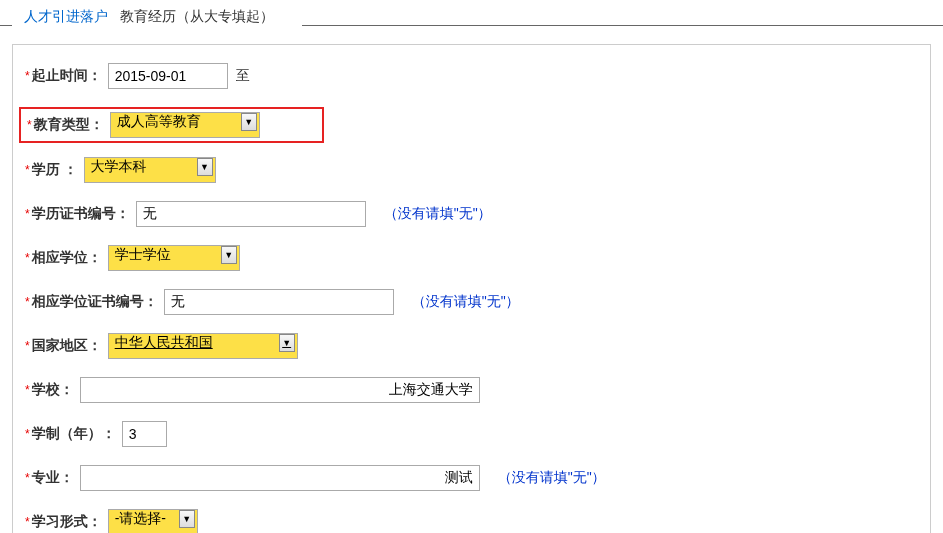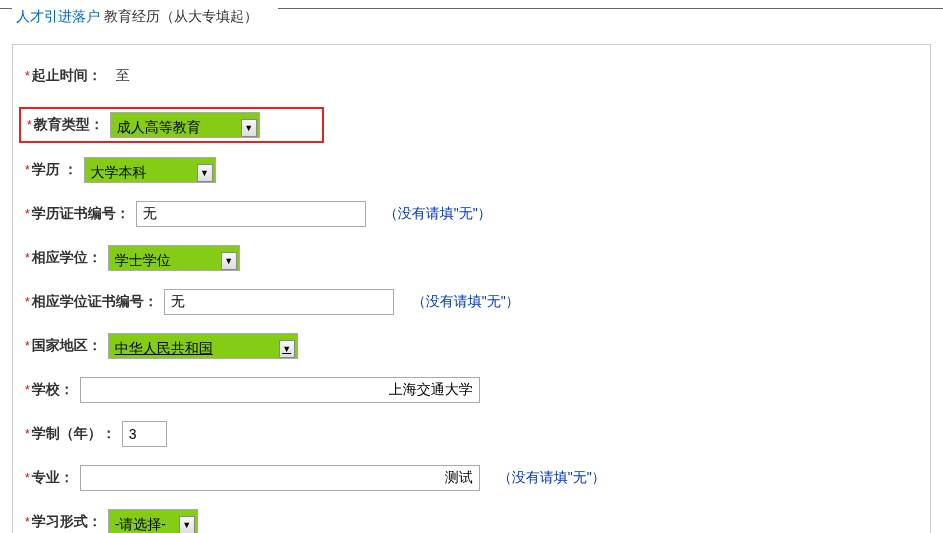--- a/index.html
+++ b/index.html
@@ -5,23 +5,24 @@
     * { margin: 0; padding: 0; box-sizing: border-box; }
     body {
       font-family: "Microsoft YaHei", SimSun, Arial, sans-serif;
       font-size: 14px;
       background: #fff;
       width: 943px;
       height: 533px;
     }
     .header {
       display: flex;
-      align-items: flex-start;
+      align-items: flex-end;
       padding: 8px 0;
       margin-bottom: 10px;
+      gap: 8px;
     }
     .header-line {
       height: 1px;
       background: #666;
       flex: 0 0 12px;
     }
     .header-line-right {
       height: 1px;
       background: #666;
       flex: 1;
@@ -65,23 +66,23 @@
       height: 26px;
     }
     .text-input.w110 { width: 120px; }
     .text-input.w230 { width: 230px; }
     .text-input.w400 { width: 400px; text-align: right; }
     .text-input.w45 { width: 45px; text-align: left; }
     .select-box {
       border: 1px solid #aaa;
       height: 26px;
       display: inline-flex;
-      align-items: flex-end;
+      align-items: flex-start;
       padding: 0 2px 0 6px;
-      background: #84cc16;
+      background: #fde047;
     }
     .select-box .select-value {
       margin-right: 6px;
     }
     .select-arrow {
       width: 16px;
       height: 18px;
       border: 1px solid #888;
       background: linear-gradient(#f8f8f8,#ddd);
       display: inline-flex;
@@ -122,20 +123,21 @@
   <span class="header-title1">人才引进落户</span>
   <span class="header-title2">教育经历（从大专填起）</span>
   <div class="header-line-right"></div>
 </div>
 
 <div class="form-container">
 
   <div class="form-row">
     <span class="req-star">*</span>
     <span class="field-label">起止时间：</span>
+    <input class="text-input w110" value="2015-09-01" style="">
     <span class="sep-text">至</span>
   </div>
 
   <div class="form-row row-highlighted">
     <span class="red-box-row">
       <span class="req-star">*</span>
       <span class="field-label">教育类型：</span>
       <span class="select-box w140">
         <span class="select-value">成人高等教育</span>
         <span class="select-arrow">▼</span>

